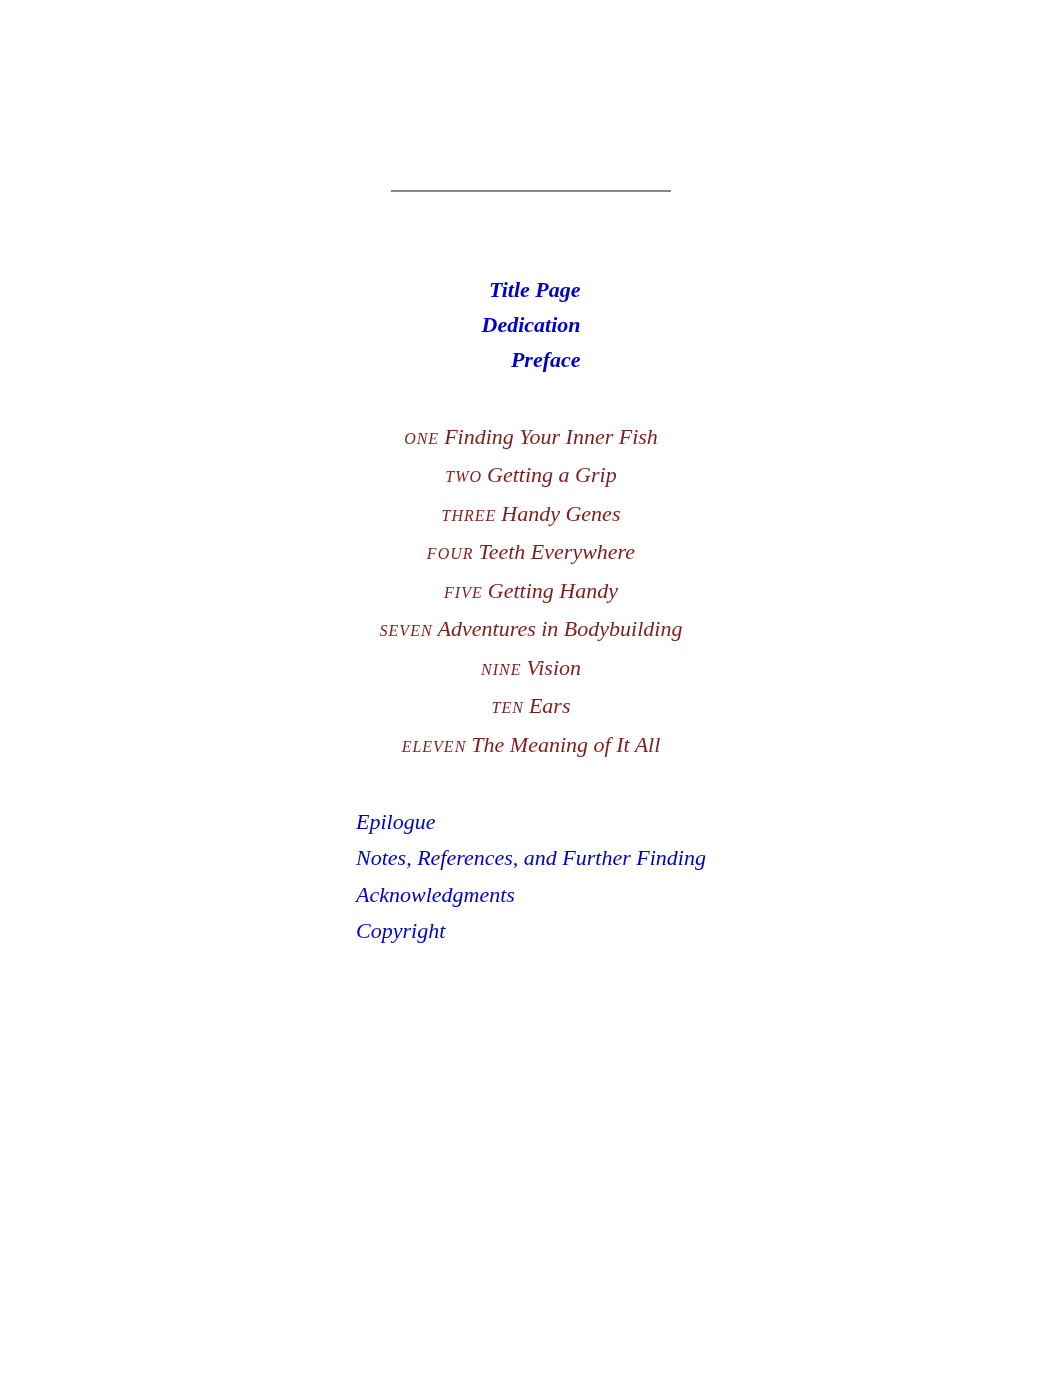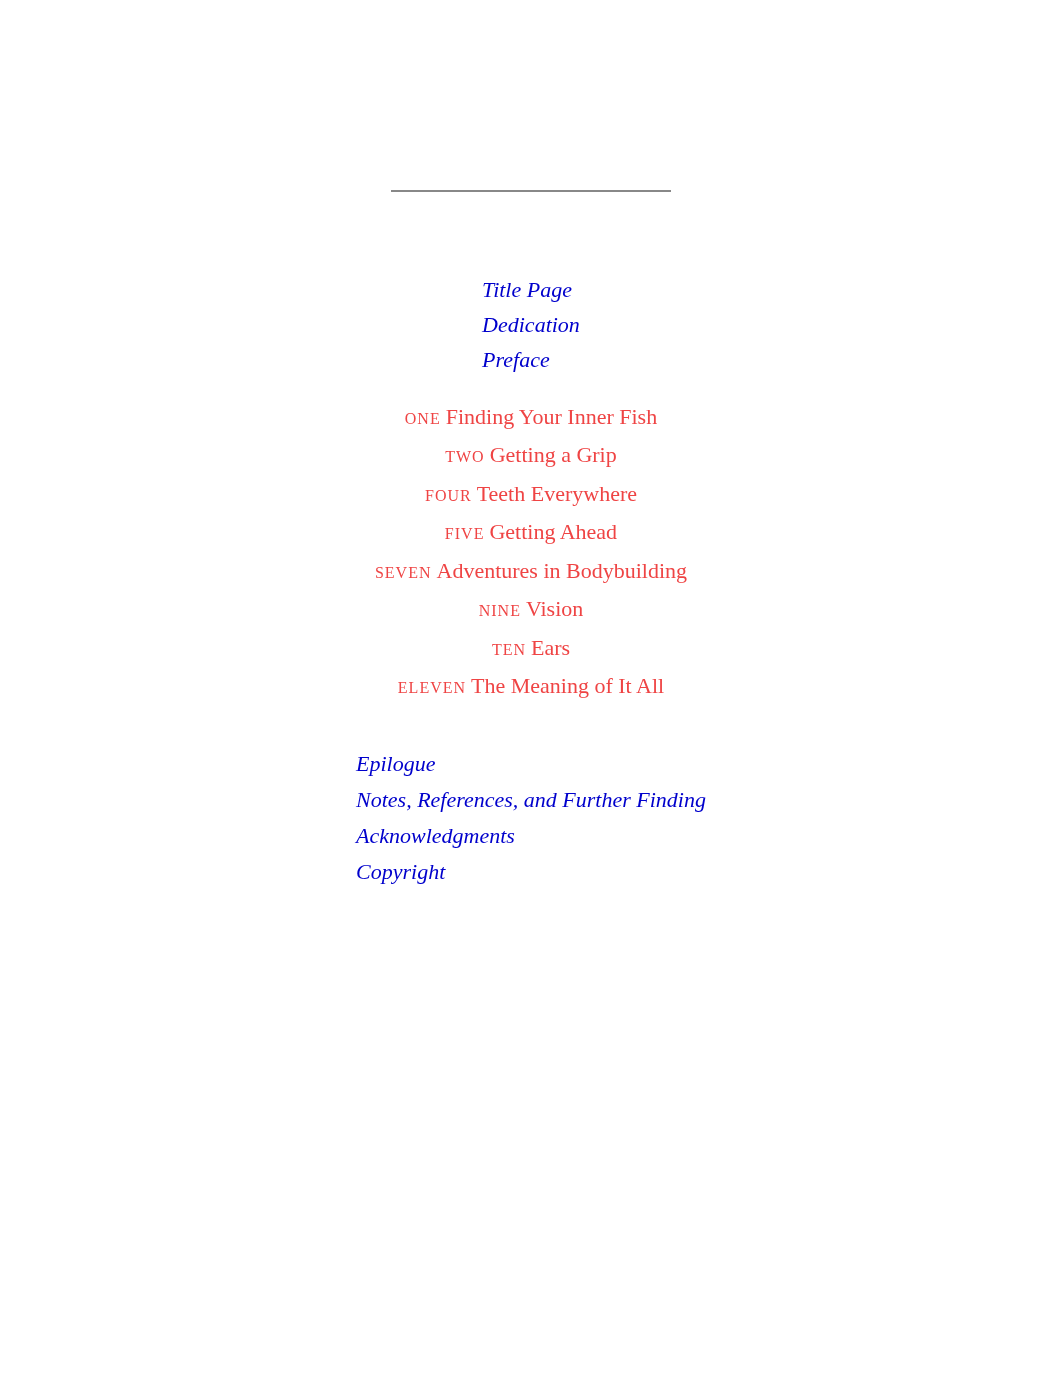--- a/index.html
+++ b/index.html
@@ -38,22 +38,23 @@
     }
 
     .divider-line {
       width: 280px;
       height: 2px;
       background: #888888;
       margin-bottom: 80px;
     }
 
     .toc-section {
-      text-align: left;
-      margin-bottom: 20px;
+      text-align: right;
+      margin-bottom: 40px;
+      font-weight: bold;
     }
 
     .toc-item {
       display: block;
       color: #0000cc;
       font-size: 22px;
       line-height: 1.6;
       text-decoration: none;
     }
 
@@ -61,23 +62,24 @@
       font-style: italic;
     }
 
     .chapter-list {
       text-align: center;
       margin-bottom: 40px;
     }
 
     .chapter-item {
       display: block;
-      color: #ef4444;
+      color: #7f1d1d;
       font-size: 22px;
       line-height: 1.75;
+      font-style: italic;
     }
 
     .chapter-num {
       font-size: 16px;
       font-variant: small-caps;
       font-weight: normal;
       letter-spacing: 1px;
       text-transform: uppercase;
     }
 
@@ -108,22 +110,23 @@
 
   <span class="toc-item italic">Title Page</span>
       <span class="toc-item italic">Dedication</span>
       <span class="toc-item italic">Preface</span>
     </div>
 
   <div class="chapter-list">
 
   <span class="chapter-item"><span class="chapter-num">ONE </span><span class="chapter-title">Finding Your Inner Fish</span></span>
       <span class="chapter-item"><span class="chapter-num">TWO </span><span class="chapter-title">Getting a Grip</span></span>
+      <span class="chapter-item"><span class="chapter-num">THREE </span><span class="chapter-title">Handy Genes</span></span>
       <span class="chapter-item"><span class="chapter-num">FOUR </span><span class="chapter-title">Teeth Everywhere</span></span>
-      <span class="chapter-item"><span class="chapter-num">FIVE </span><span class="chapter-title">Getting Ahead</span></span>
+      <span class="chapter-item"><span class="chapter-num">FIVE </span><span class="chapter-title">Getting Handy</span></span>
       <span class="chapter-item"><span class="chapter-num">SEVEN </span><span class="chapter-title">Adventures in Bodybuilding</span></span>
       <span class="chapter-item"><span class="chapter-num">NINE </span><span class="chapter-title">Vision</span></span>
       <span class="chapter-item"><span class="chapter-num">TEN </span><span class="chapter-title">Ears</span></span>
       <span class="chapter-item"><span class="chapter-num">ELEVEN </span><span class="chapter-title">The Meaning of It All</span></span>
     </div>
 
   <div class="back-matter">
 
   <span class="toc-item italic">Epilogue</span>
       <span class="toc-item italic">Notes, References, and Further Finding</span>

